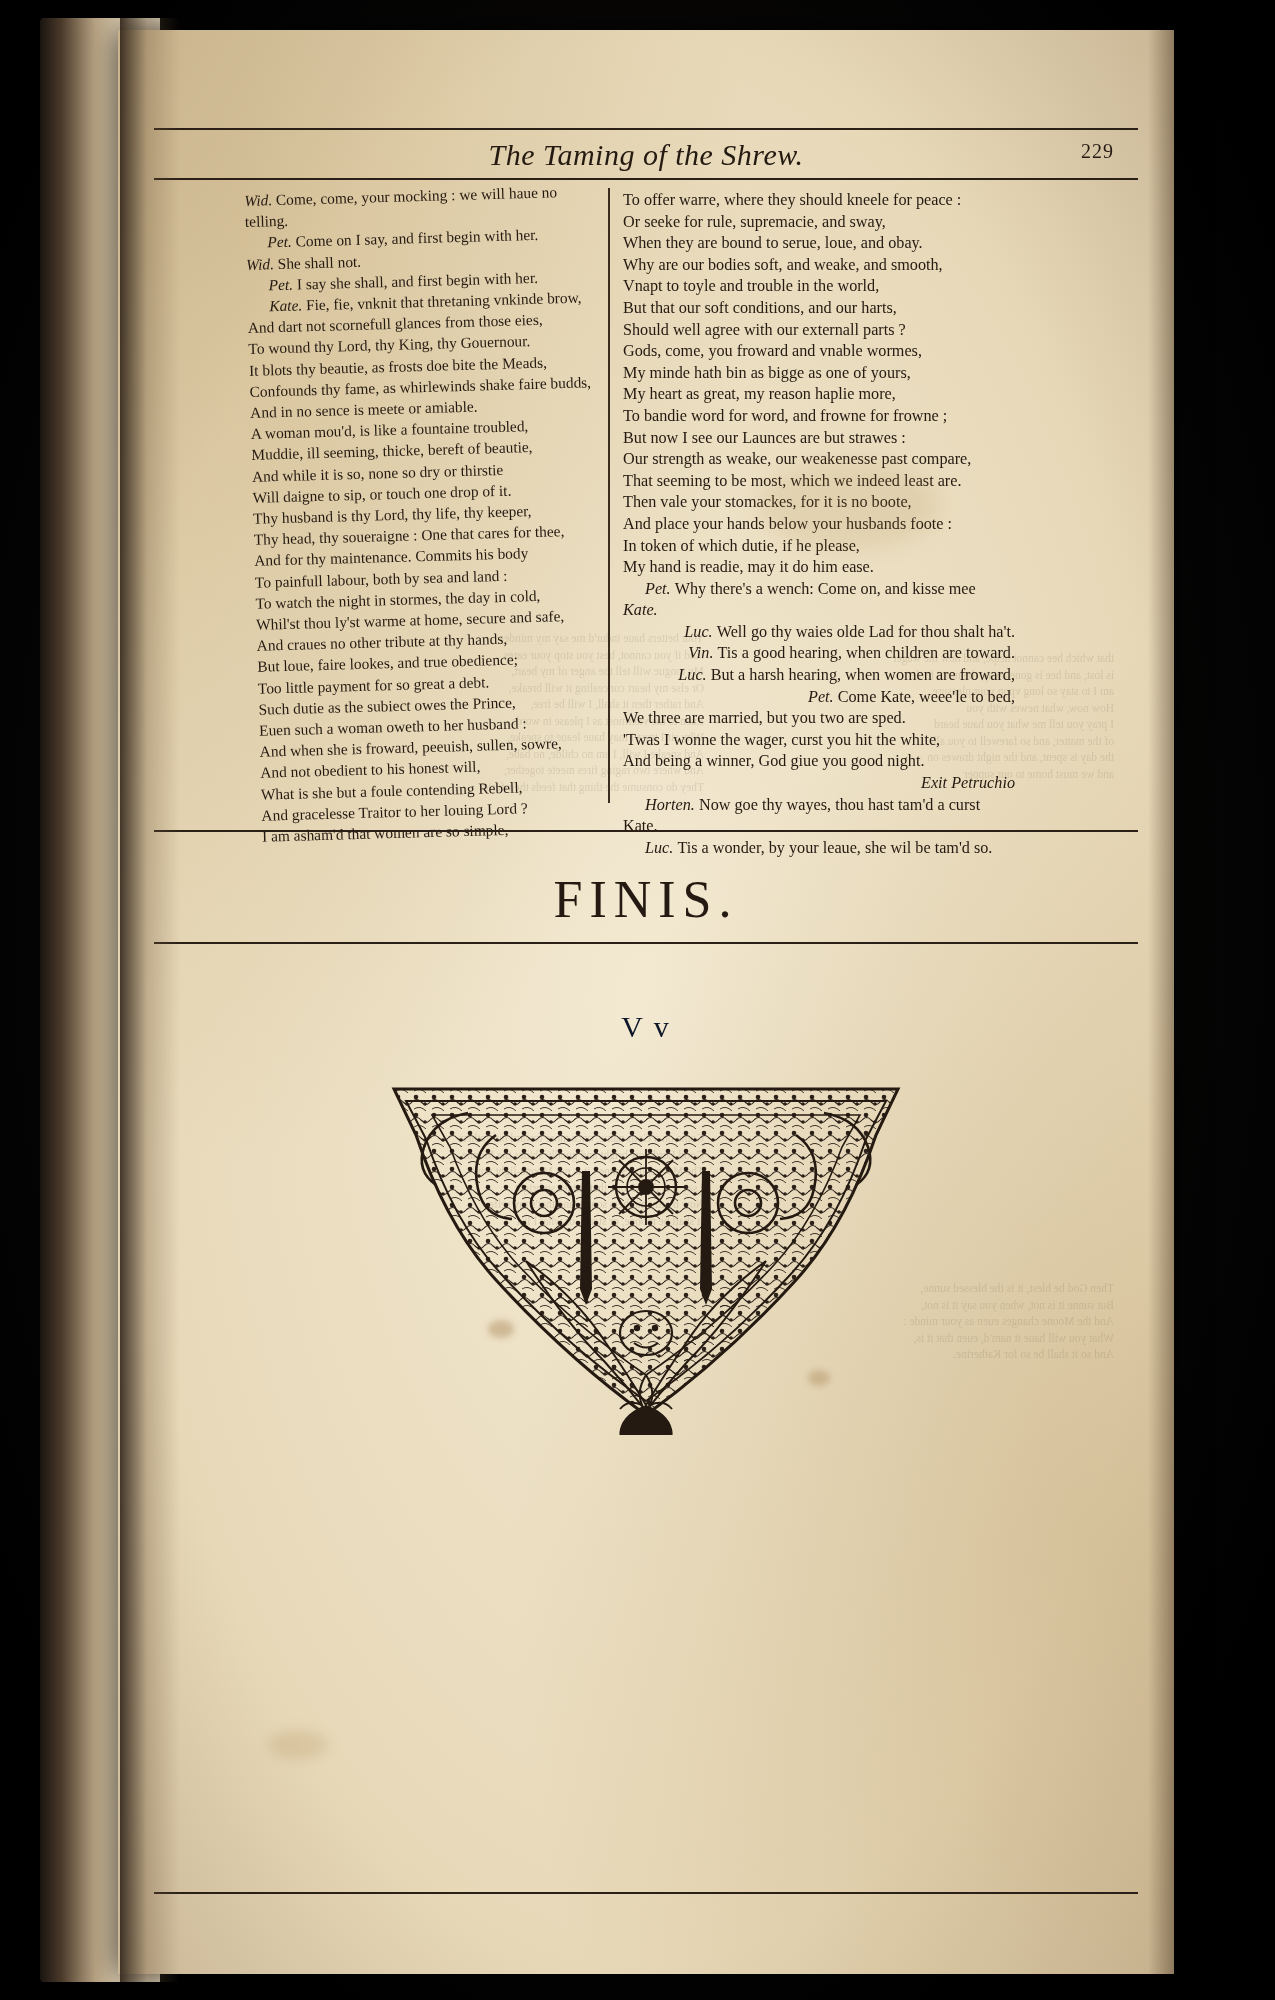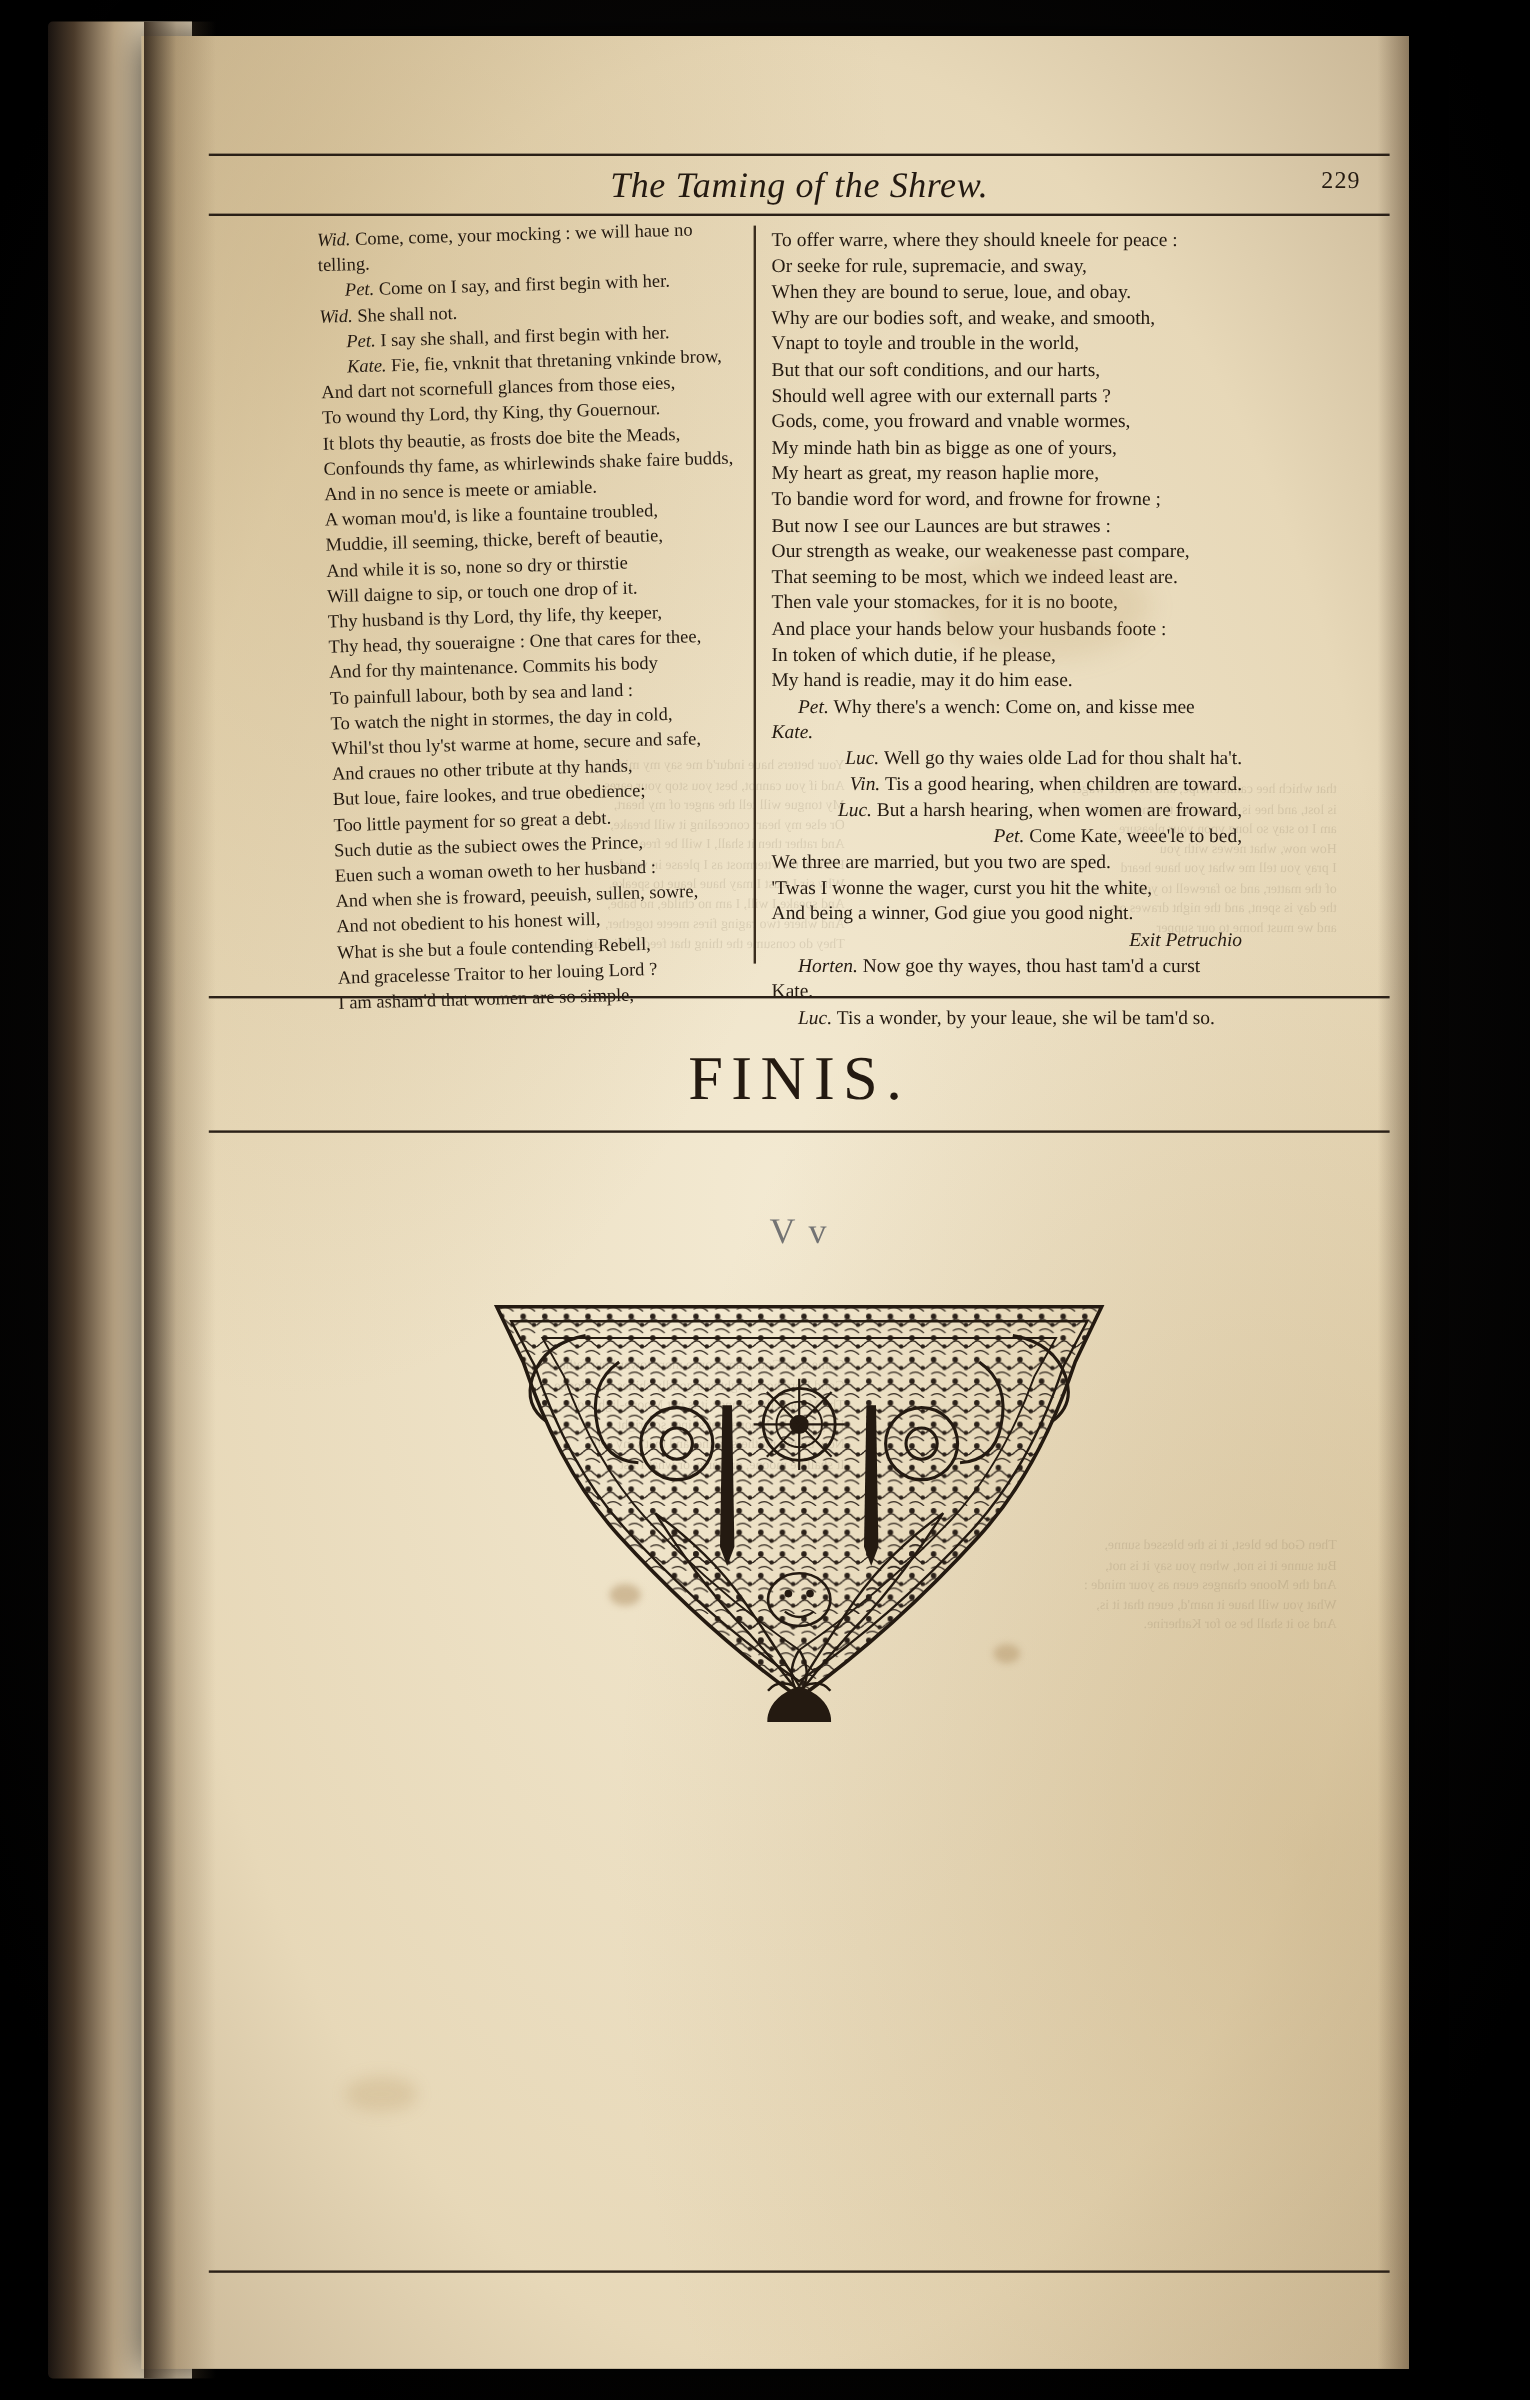--- a/index.html
+++ b/index.html
@@ -31,21 +31,21 @@
   .leaf-right-edge{position:absolute;right:0;top:0;width:26px;height:100%;
      background:linear-gradient(90deg, rgba(0,0,0,0) 0%, rgba(70,50,30,.45) 100%);pointer-events:none;}
 
   
   .showthrough{position:absolute;left:0;top:0;width:100%;height:100%;
      opacity:.12;transform:scaleX(-1);color:#3a2c18;font-size:11.5px;line-height:16.5px;
      pointer-events:none;overflow:hidden;}
   .st-col{position:absolute;width:360px;}
 
   
-  .content{position:absolute;left:0;top:0;width:100%;height:100%;margin-left:20px;}
+  .content{position:absolute;left:0;top:0;width:100%;height:100%;}
 
   .rule{position:absolute;background:#2a2017;height:2px;}
 
   
   .running-title{position:absolute;left:0;top:108px;width:100%;text-align:center;
      font-family:"Liberation Serif",serif;font-style:italic;font-size:30px;color:#241a11;
      letter-spacing:.5px;}
   .folio{position:absolute;right:60px;top:110px;font-size:20px;color:#241a11;
      font-family:"Liberation Serif",serif;letter-spacing:1px;}
 
@@ -62,21 +62,21 @@
   .line.right-al{text-align:right;font-style:italic;}
 
   
   .col.left .inner{transform:rotate(-1.6deg);transform-origin:0 0;}
   .col.left .line{font-size:15.4px;line-height:21.2px;}
 
   
   .finis{position:absolute;left:0;top:840px;width:100%;text-align:center;
      font-size:52px;letter-spacing:7px;color:#241a11;font-family:"Liberation Serif",serif;}
   .sig{position:absolute;left:0;top:980px;width:100%;text-align:center;
-     font-size:30px;color:#737373;letter-spacing:2px;}
+     font-size:30px;color:#0f172a;letter-spacing:2px;}
 
   
   .ornament{position:absolute;left:50%;top:1045px;transform:translateX(-50%);
      width:540px;height:360px;}
   .ornament svg{display:block;width:100%;height:100%;}
 
   .stain{position:absolute;border-radius:50%;pointer-events:none;}
 </style>
 </head>
 <body>

